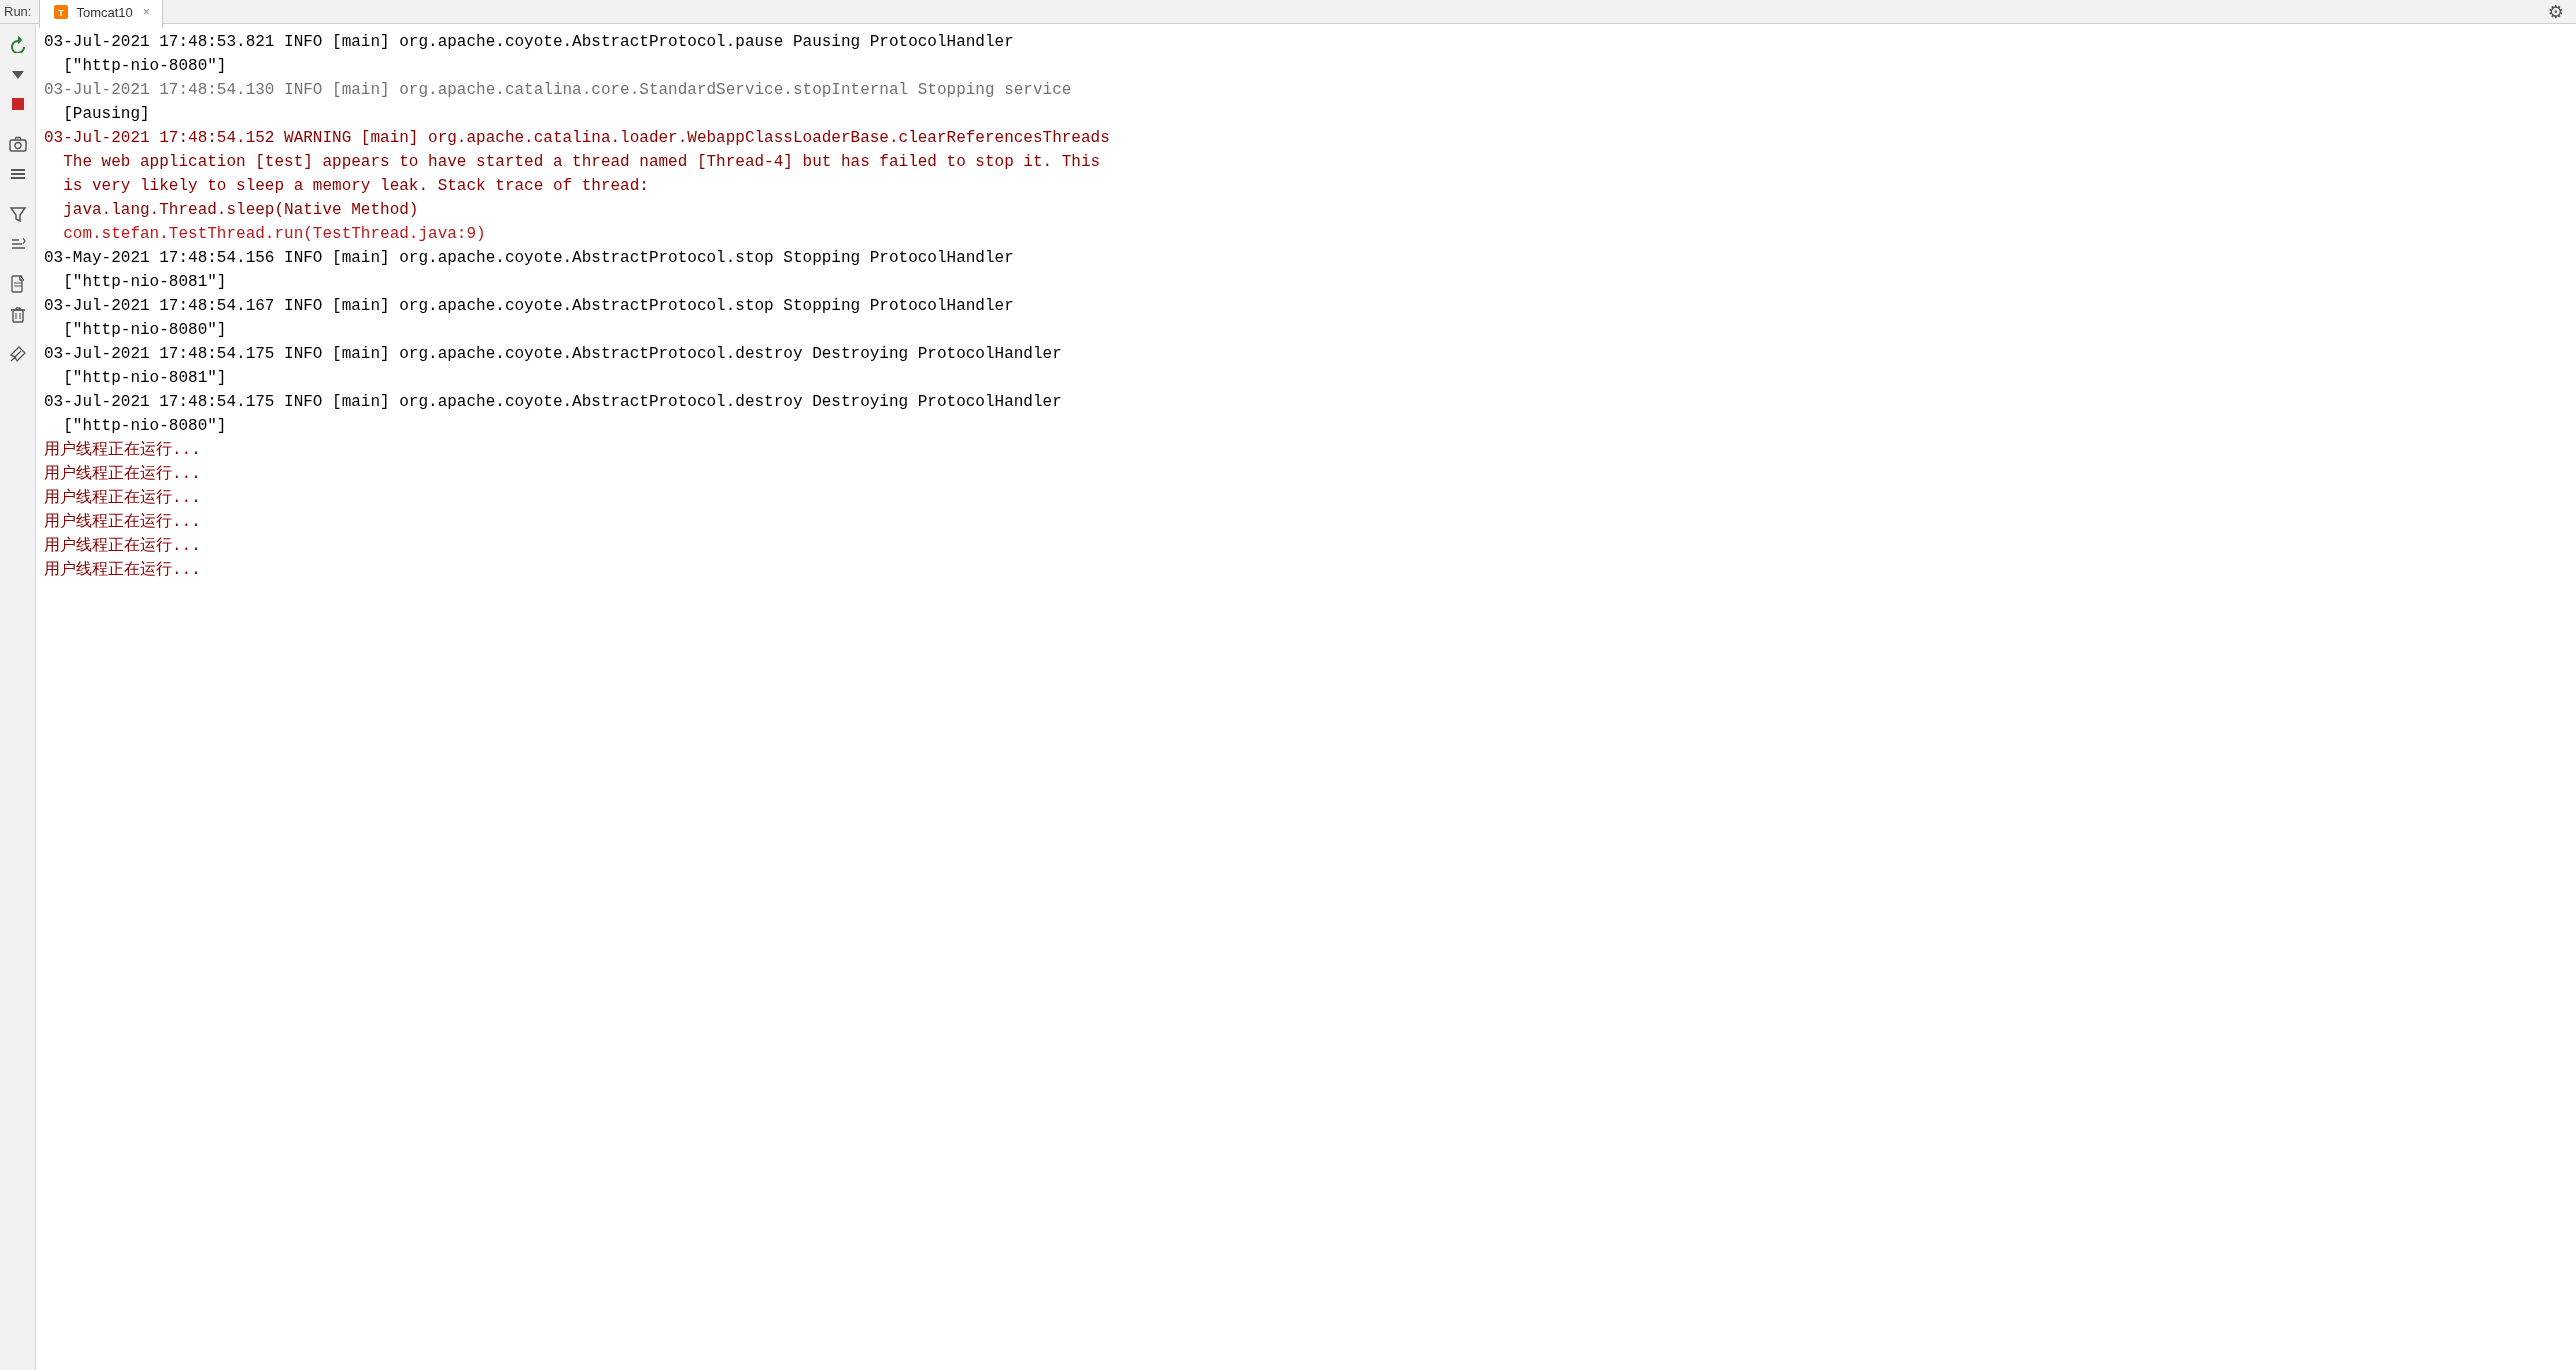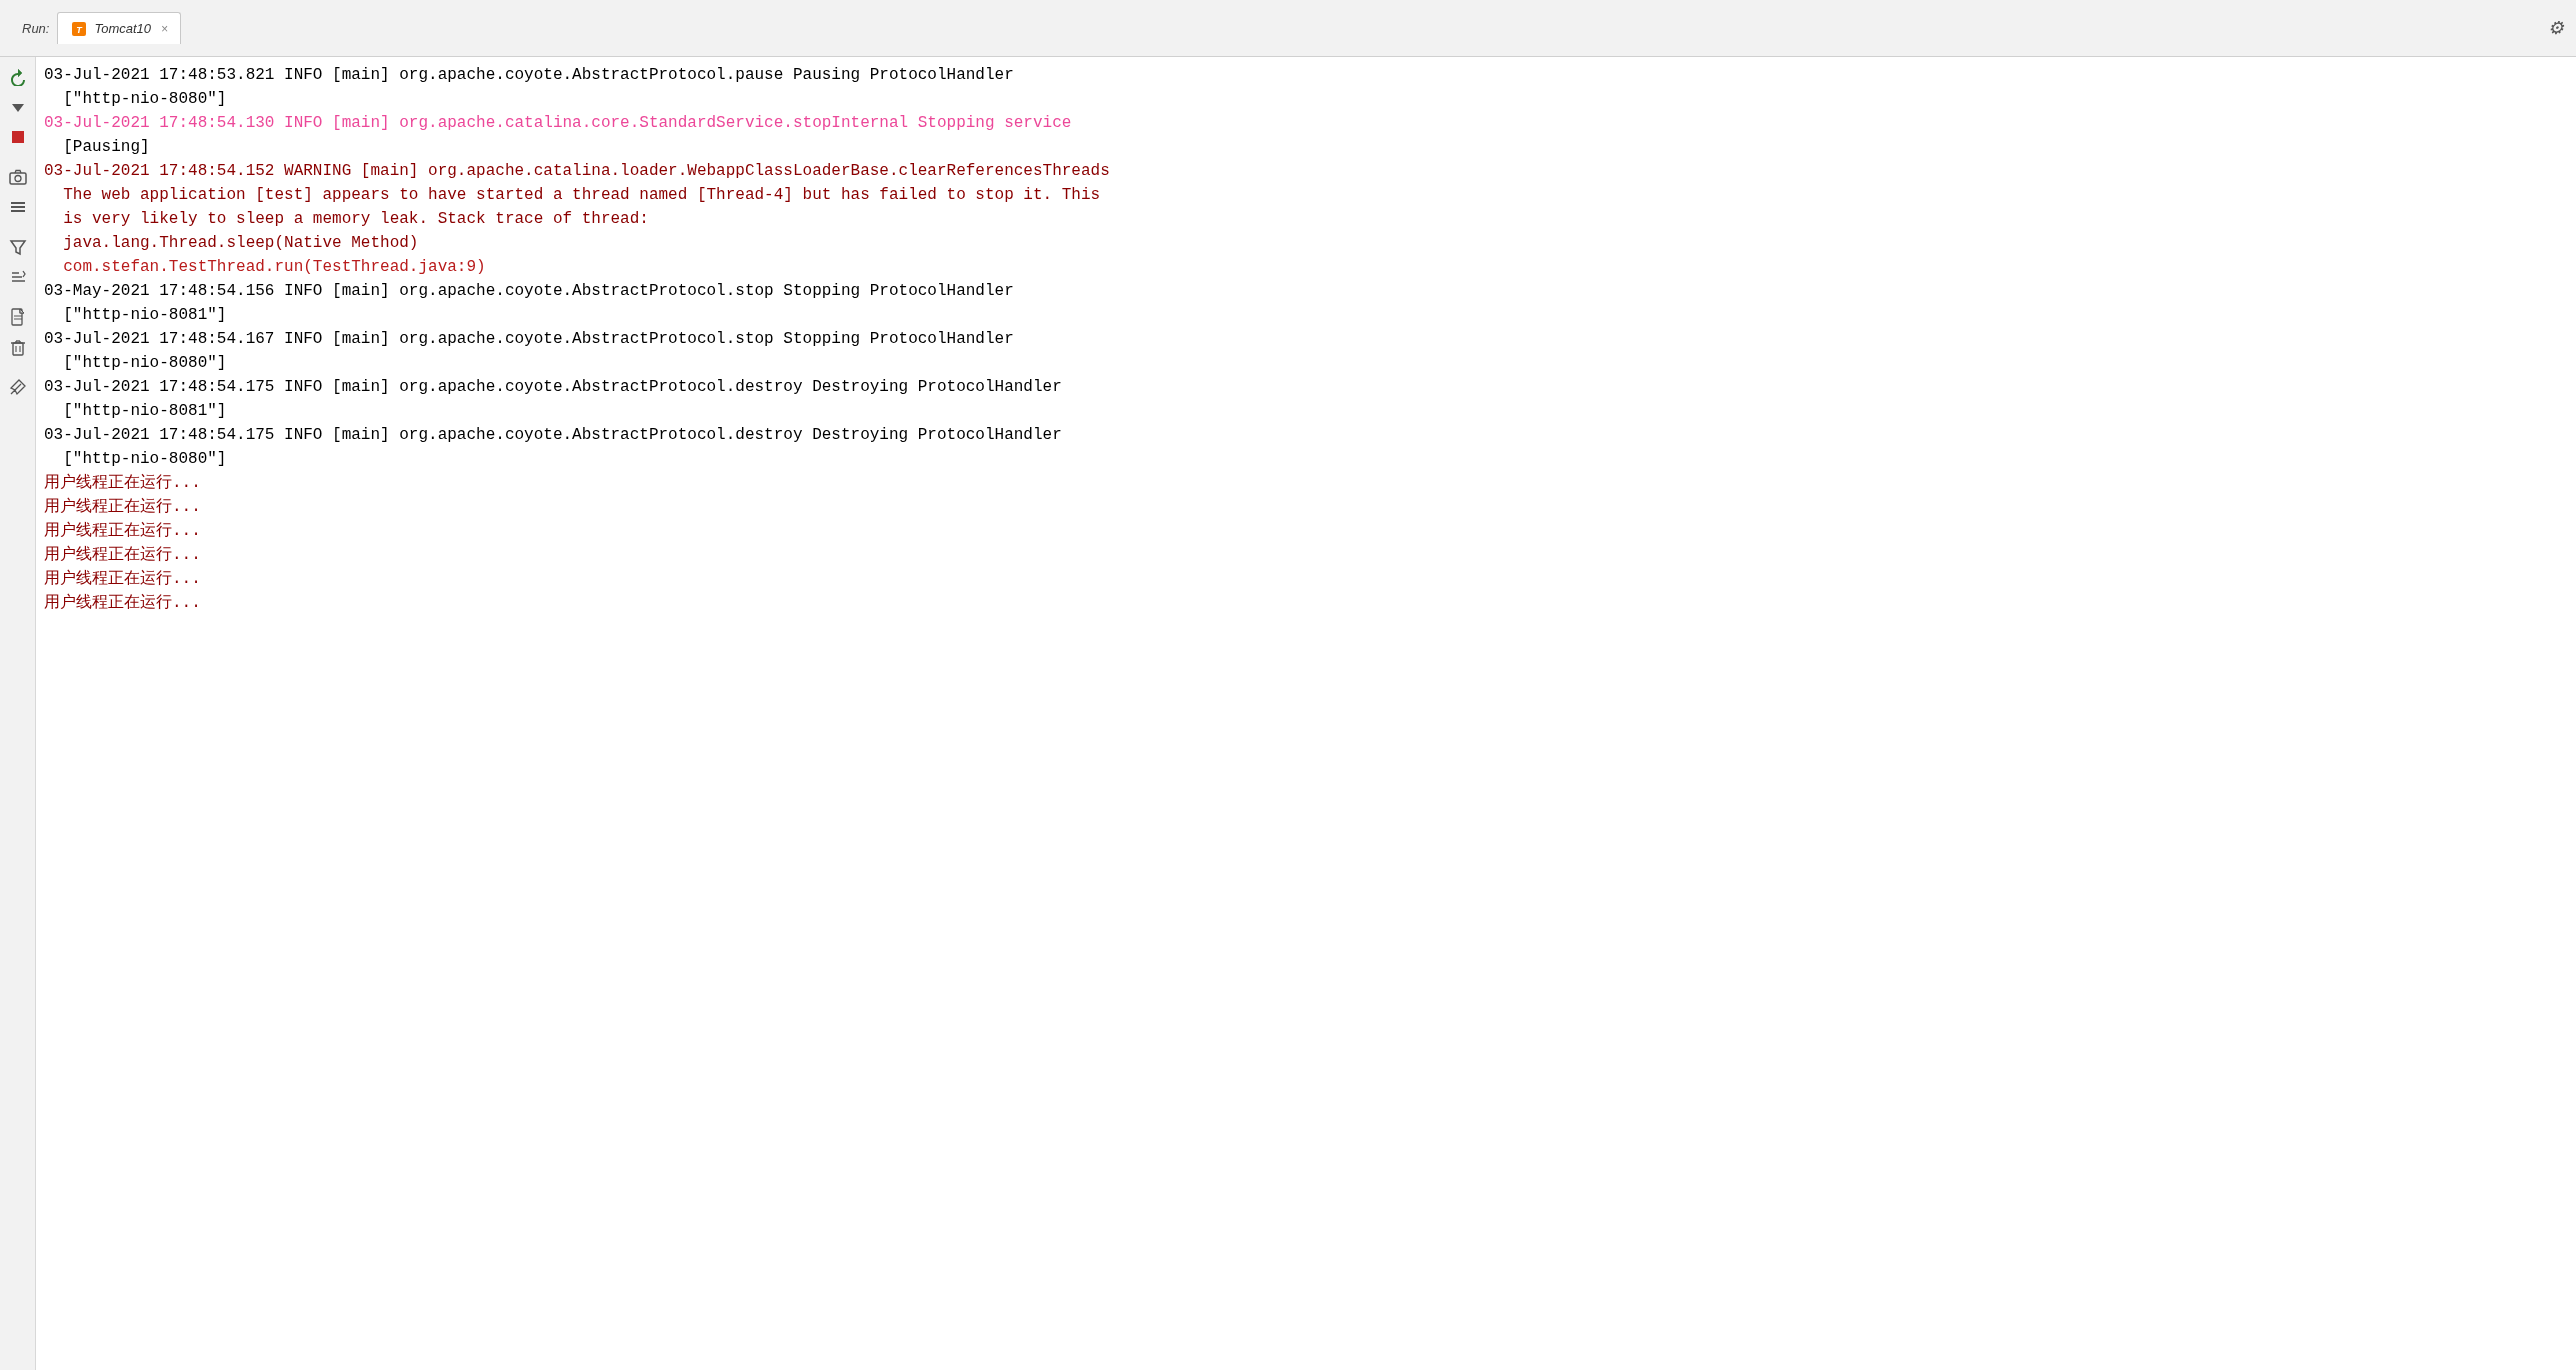--- a/index.html
+++ b/index.html
@@ -23,25 +23,24 @@
       background: #f2f2f2;
       display: flex;
       flex-direction: column;
     }
 
     
     .tab-bar {
       display: flex;
       align-items: center;
       background: #f2f2f2;
-      height: 57px;
-      padding: 0 22px;
+      height: 24px;
+      padding: 0 4px;
       border-bottom: 1px solid #d0d0d0;
       position: relative;
-      font-style: italic;
     }
 
     .run-label {
       font-size: 13px;
       color: #444;
       margin-right: 8px;
       font-weight: 500;
     }
 
     .tab {
@@ -252,21 +251,21 @@
         <svg viewBox="0 0 18 18" xmlns="http://www.w3.org/2000/svg">
           <path d="M10 2 L16 8 L12 12 L8 16 L6 12 L2 16 L6 12 L2 10 L6 6 Z" fill="none" stroke="#555" stroke-width="1.3"></path>
           <line x1="6" y1="12" x2="12" y2="6" stroke="#555" stroke-width="1.3"></line>
         </svg>
       </div>
     </div>
 
     <div class="console-area" id="console-output">
     <div class="log-line" style="color: rgb(0, 0, 0);">03-Jul-2021 17:48:53.821 INFO [main] org.apache.coyote.AbstractProtocol.pause Pausing ProtocolHandler</div>
         <div class="log-line" style="color: rgb(0, 0, 0);">  ["http-nio-8080"]</div>
-        <div class="log-line" style="color: #ec4899;">03-Jul-2021 17:48:54.130 INFO [main] org.apache.catalina.core.StandardService.stopInternal Stopping service</div>
+        <div class="log-line" style="color: #737373;">03-Jul-2021 17:48:54.130 INFO [main] org.apache.catalina.core.StandardService.stopInternal Stopping service</div>
         <div class="log-line" style="color: rgb(0, 0, 0);">  [Pausing]</div>
         <div class="log-line" style="color: rgb(139, 0, 0);">03-Jul-2021 17:48:54.152 WARNING [main] org.apache.catalina.loader.WebappClassLoaderBase.clearReferencesThreads</div>
         <div class="log-line" style="color: rgb(139, 0, 0);">  The web application [test] appears to have started a thread named [Thread-4] but has failed to stop it. This</div>
         <div class="log-line" style="color: rgb(139, 0, 0);">  is very likely to sleep a memory leak. Stack trace of thread:</div>
         <div class="log-line" style="color: rgb(139, 0, 0);">  java.lang.Thread.sleep(Native Method)</div>
         <div class="log-line" style="color: #b91c1c;">  com.stefan.TestThread.run(TestThread.java:9)</div>
         <div class="log-line" style="color: rgb(0, 0, 0);">03-May-2021 17:48:54.156 INFO [main] org.apache.coyote.AbstractProtocol.stop Stopping ProtocolHandler</div>
         <div class="log-line" style="color: rgb(0, 0, 0);">  ["http-nio-8081"]</div>
         <div class="log-line" style="color: rgb(0, 0, 0);">03-Jul-2021 17:48:54.167 INFO [main] org.apache.coyote.AbstractProtocol.stop Stopping ProtocolHandler</div>
         <div class="log-line" style="color: rgb(0, 0, 0);">  ["http-nio-8080"]</div>

